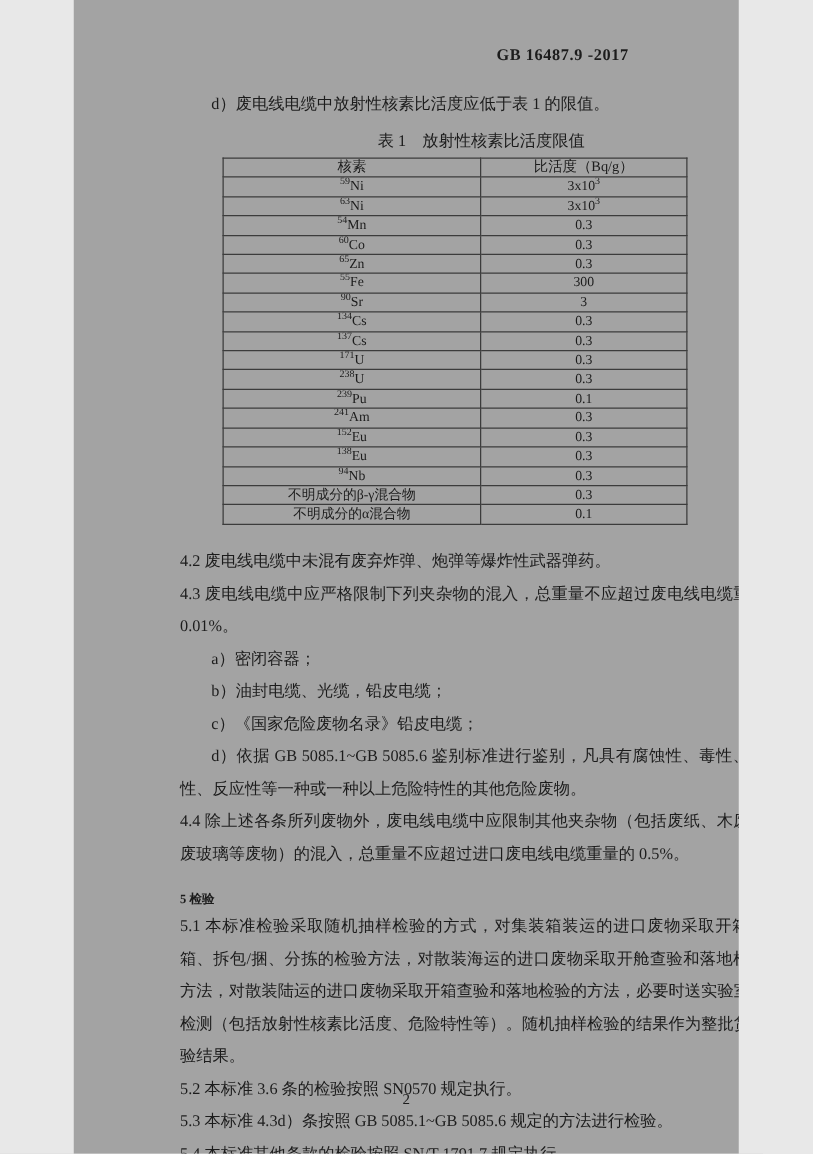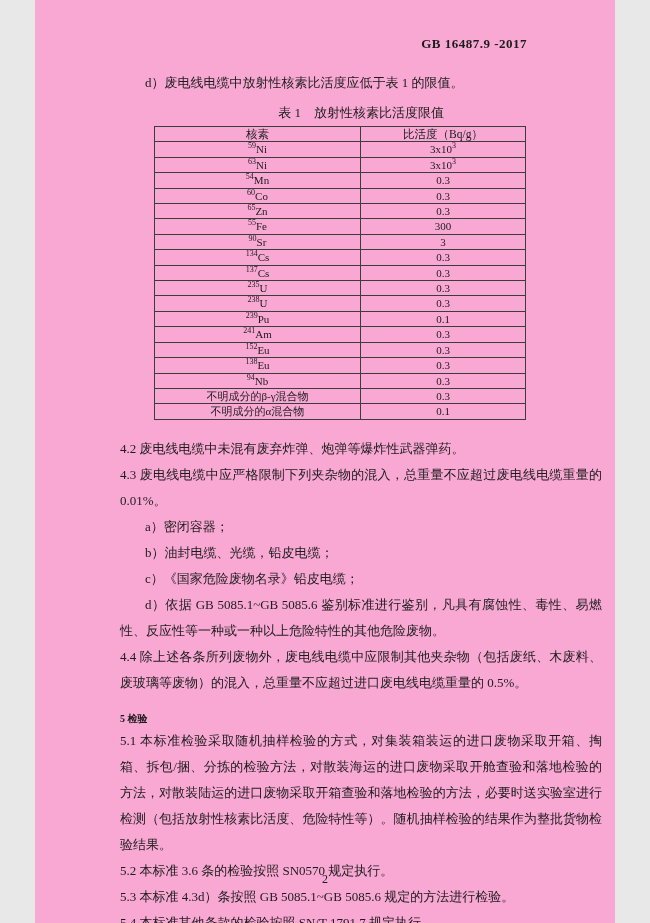--- a/index.html
+++ b/index.html
@@ -1,20 +1,20 @@
 <!DOCTYPE html>
 <html><head>
 <meta charset="utf-8">
 <style>
   html,body{margin:0;padding:0;background:#e8e8e8;}
   .page{
     position:relative;
-    width:580px;height:923px;
+    width:532px;height:923px;
     margin:0 auto;
-    background:#f9a8d4;
+    background:#a3a3a3;
     font-family:"Liberation Serif", serif;
     color:#1c1c1c;
     overflow:hidden;
     box-sizing:border-box;
   }
   .doc-number{
     position:absolute;
     top:36px;right:88px;
     font-size:13px;
     font-weight:bold;
@@ -128,21 +128,21 @@
           </tr>
           <tr>
             <td><sup>134</sup>Cs</td>
             <td>0.3</td>
           </tr>
           <tr>
             <td><sup>137</sup>Cs</td>
             <td>0.3</td>
           </tr>
           <tr>
-            <td><sup>235</sup>U</td>
+            <td><sup>171</sup>U</td>
             <td>0.3</td>
           </tr>
           <tr>
             <td><sup>238</sup>U</td>
             <td>0.3</td>
           </tr>
           <tr>
             <td><sup>239</sup>Pu</td>
             <td>0.1</td>
           </tr>

